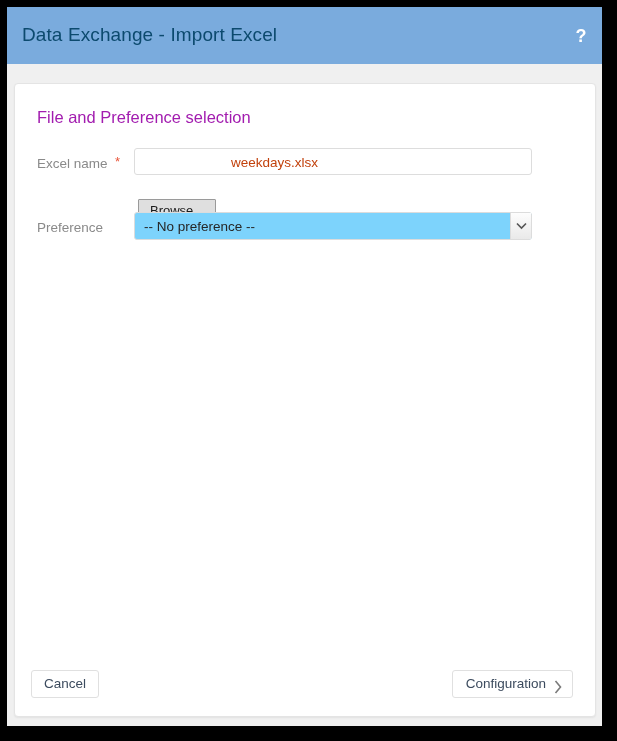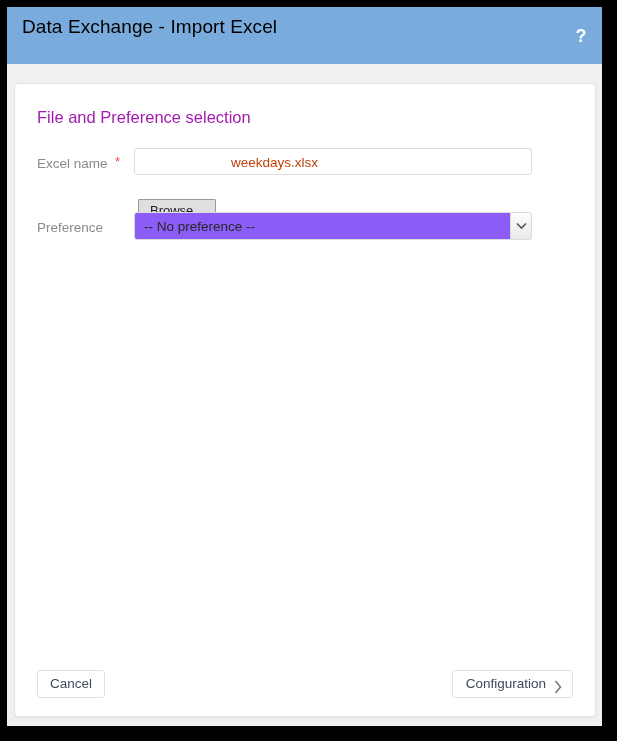--- a/index.html
+++ b/index.html
@@ -28,24 +28,24 @@
     left: 0;
     top: 0;
     width: 595px;
     height: 57px;
     background: #7aabdd;
     box-sizing: border-box;
   }
   .titlebar-text {
     position: absolute;
     left: 15px;
-    top: 8px;
+    top: 16px;
     font-size: 19px;
     line-height: 24px;
-    color: #000000;
+    color: #0c4a6e;
     letter-spacing: 0.1px;
     white-space: nowrap;
   }
   .help-icon {
     position: absolute;
     right: 11px;
     top: 17px;
     width: 20px;
     height: 24px;
     font-size: 18px;
@@ -147,21 +147,21 @@
     color: #c2410c;
     white-space: nowrap;
   }
   
   .select-field {
     position: absolute;
     left: 119px;
     top: 0;
     width: 398px;
     height: 28px;
-    background: #8b5cf6;
+    background: #7dd3fc;
     border: 1px solid #dcdcdc;
     border-radius: 3px;
     box-sizing: border-box;
     cursor: pointer;
   }
   .select-value {
     position: absolute;
     left: 9px;
     top: 5px;
     font-size: 13.5px;
@@ -201,21 +201,21 @@
     border-radius: 3px;
     box-sizing: border-box;
     font-family: "Liberation Sans", sans-serif;
     font-size: 13.5px;
     color: #3c4b5e;
     cursor: pointer;
     white-space: nowrap;
     padding: 0 12px;
     line-height: 26px;
   }
-  .btn-cancel { left: 22px; }
+  .btn-cancel { left: 16px; }
   .btn-next {
     right: 22px;
     padding-right: 26px;
     padding-left: 13px;
   }
   .btn-next .chev {
     position: absolute;
     right: 10px;
     top: 6px;
   }

